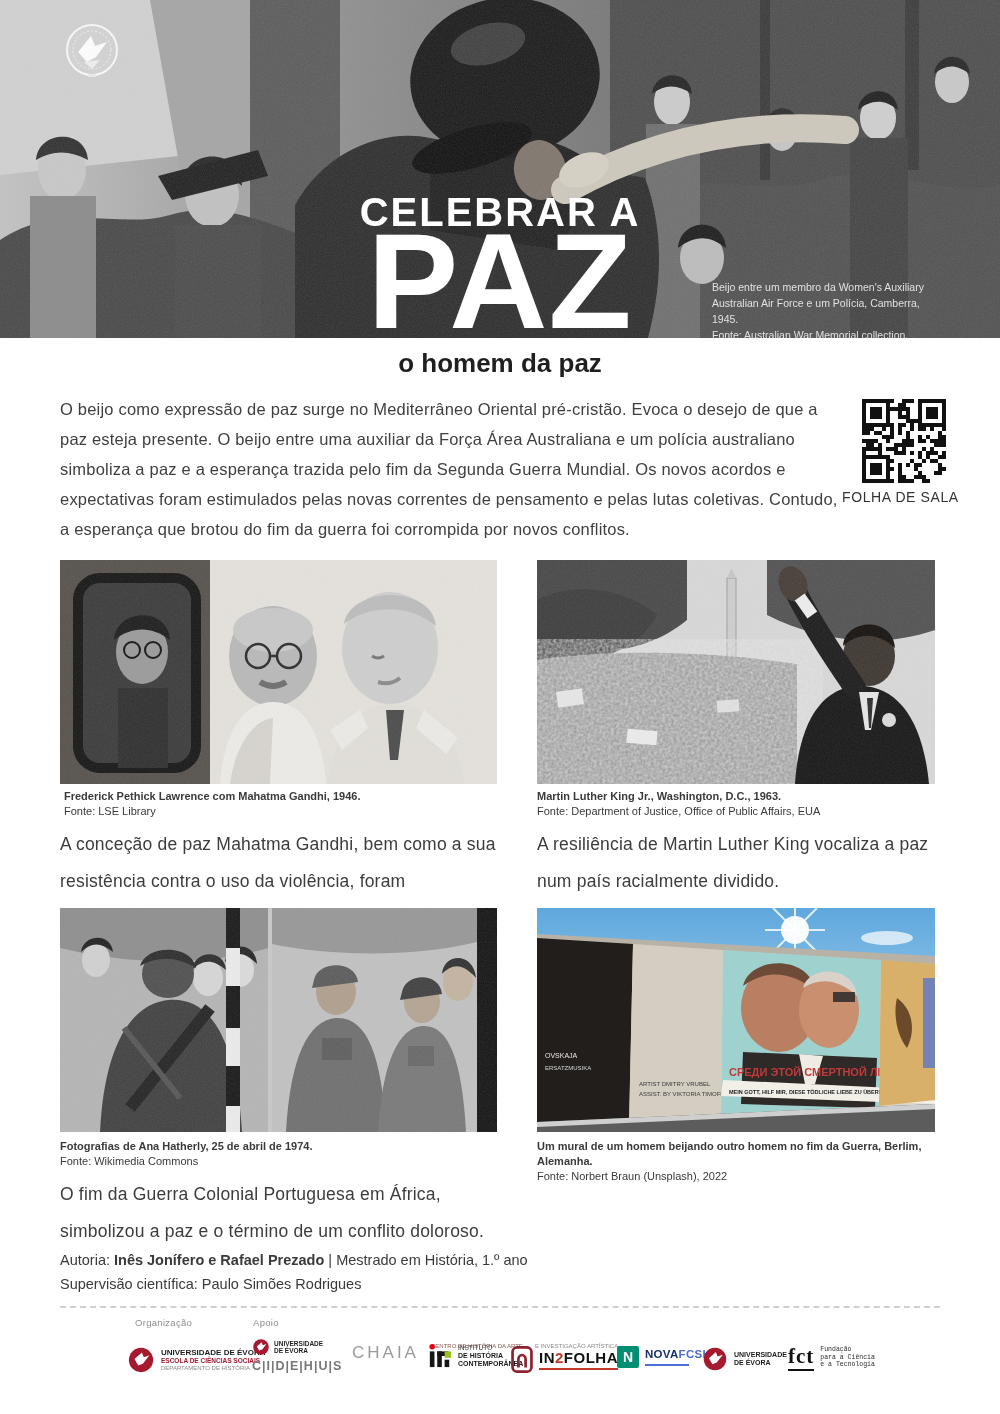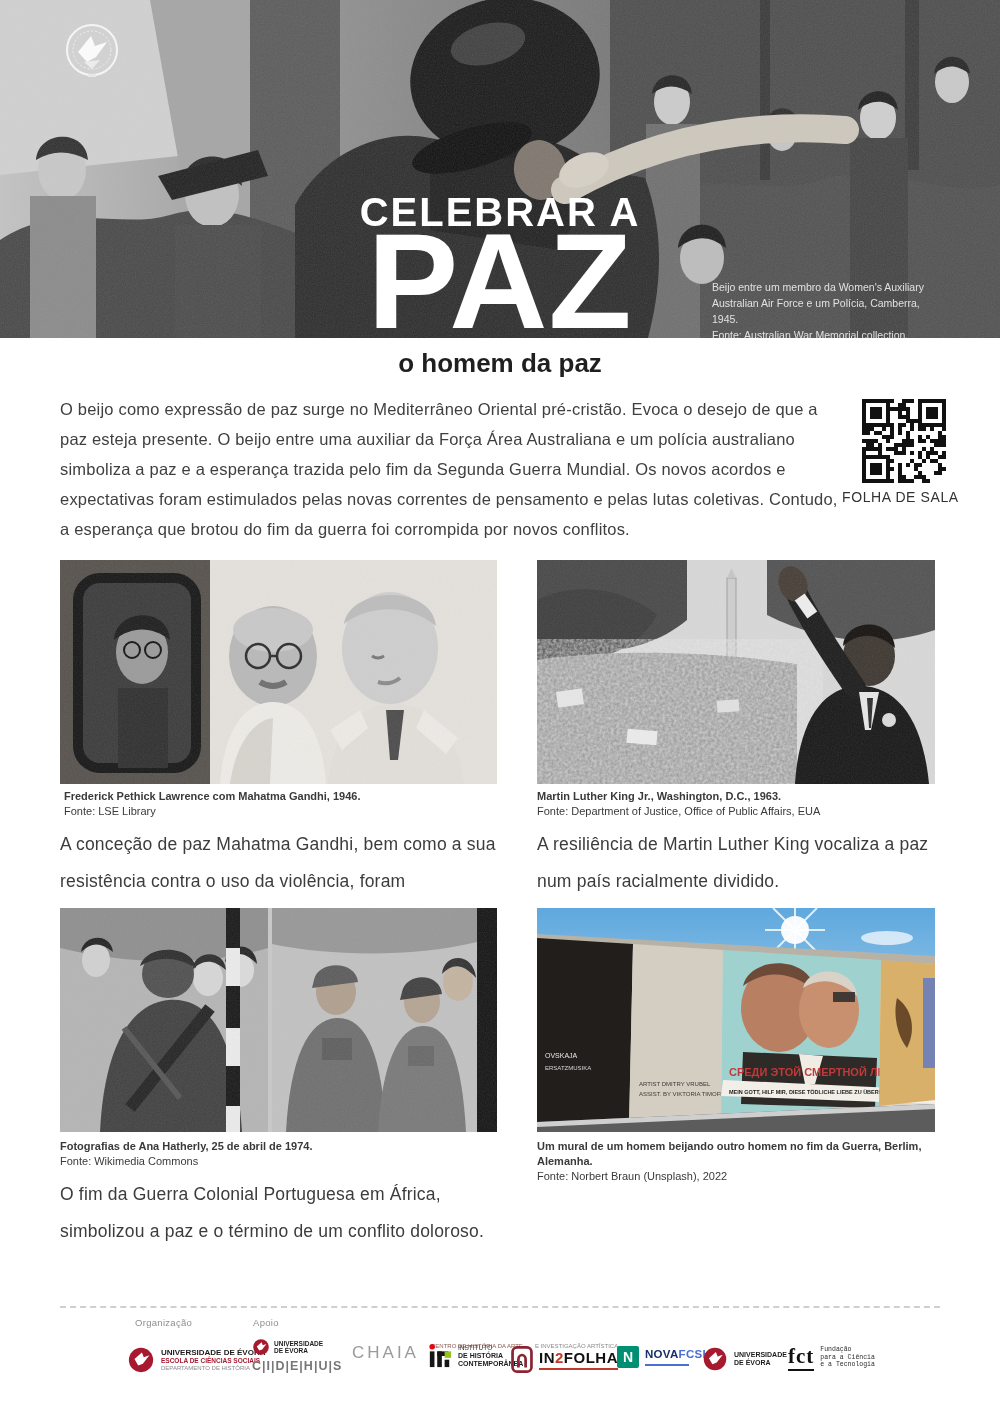--- a/index.html
+++ b/index.html
@@ -458,20 +458,24 @@
   <div class="cap" style="left:60px;top:1139px;width:437px;">
     <span class="t">Fotografias de Ana Hatherly, 25 de abril de 1974.</span><br>
     <span>Fonte: Wikimedia Commons</span>
   </div>
   <div class="cap" style="left:537px;top:1139px;width:398px;">
     <span class="t">Um mural de um homem beijando outro homem no fim da Guerra, Berlim, Alemanha.</span><br>
     <span>Fonte: Norbert Braun (Unsplash), 2022</span>
   </div>
   <div class="sectext" style="left:60px;top:1176px;width:445px;">O fim da Guerra Colonial Portuguesa em África, simbolizou a paz e o término de um conflito doloroso.</div>
 
+  <div class="credits">
+    <div><span>Autoria: </span><b>Inês Jonífero e Rafael Prezado</b><span> | Mestrado em História, 1.º ano</span></div>
+    <div>Supervisão científica: Paulo Simões Rodrigues</div>
+  </div>
 
   <div class="divider"></div>
 
   <div class="flabel" style="left:135px;">Organização</div>
   <div class="flabel" style="left:253px;">Apoio</div>
 
   <div class="logo" style="left:127px;top:1346px;">
     <svg width="28" height="28" viewBox="0 0 30 30">
       <circle cx="15" cy="15" r="13" fill="#a6192e"></circle>
       <path d="M8,14 L16,7 L18,12 L24,10 L17,19 L12,21 Z" fill="#fff"></path>

